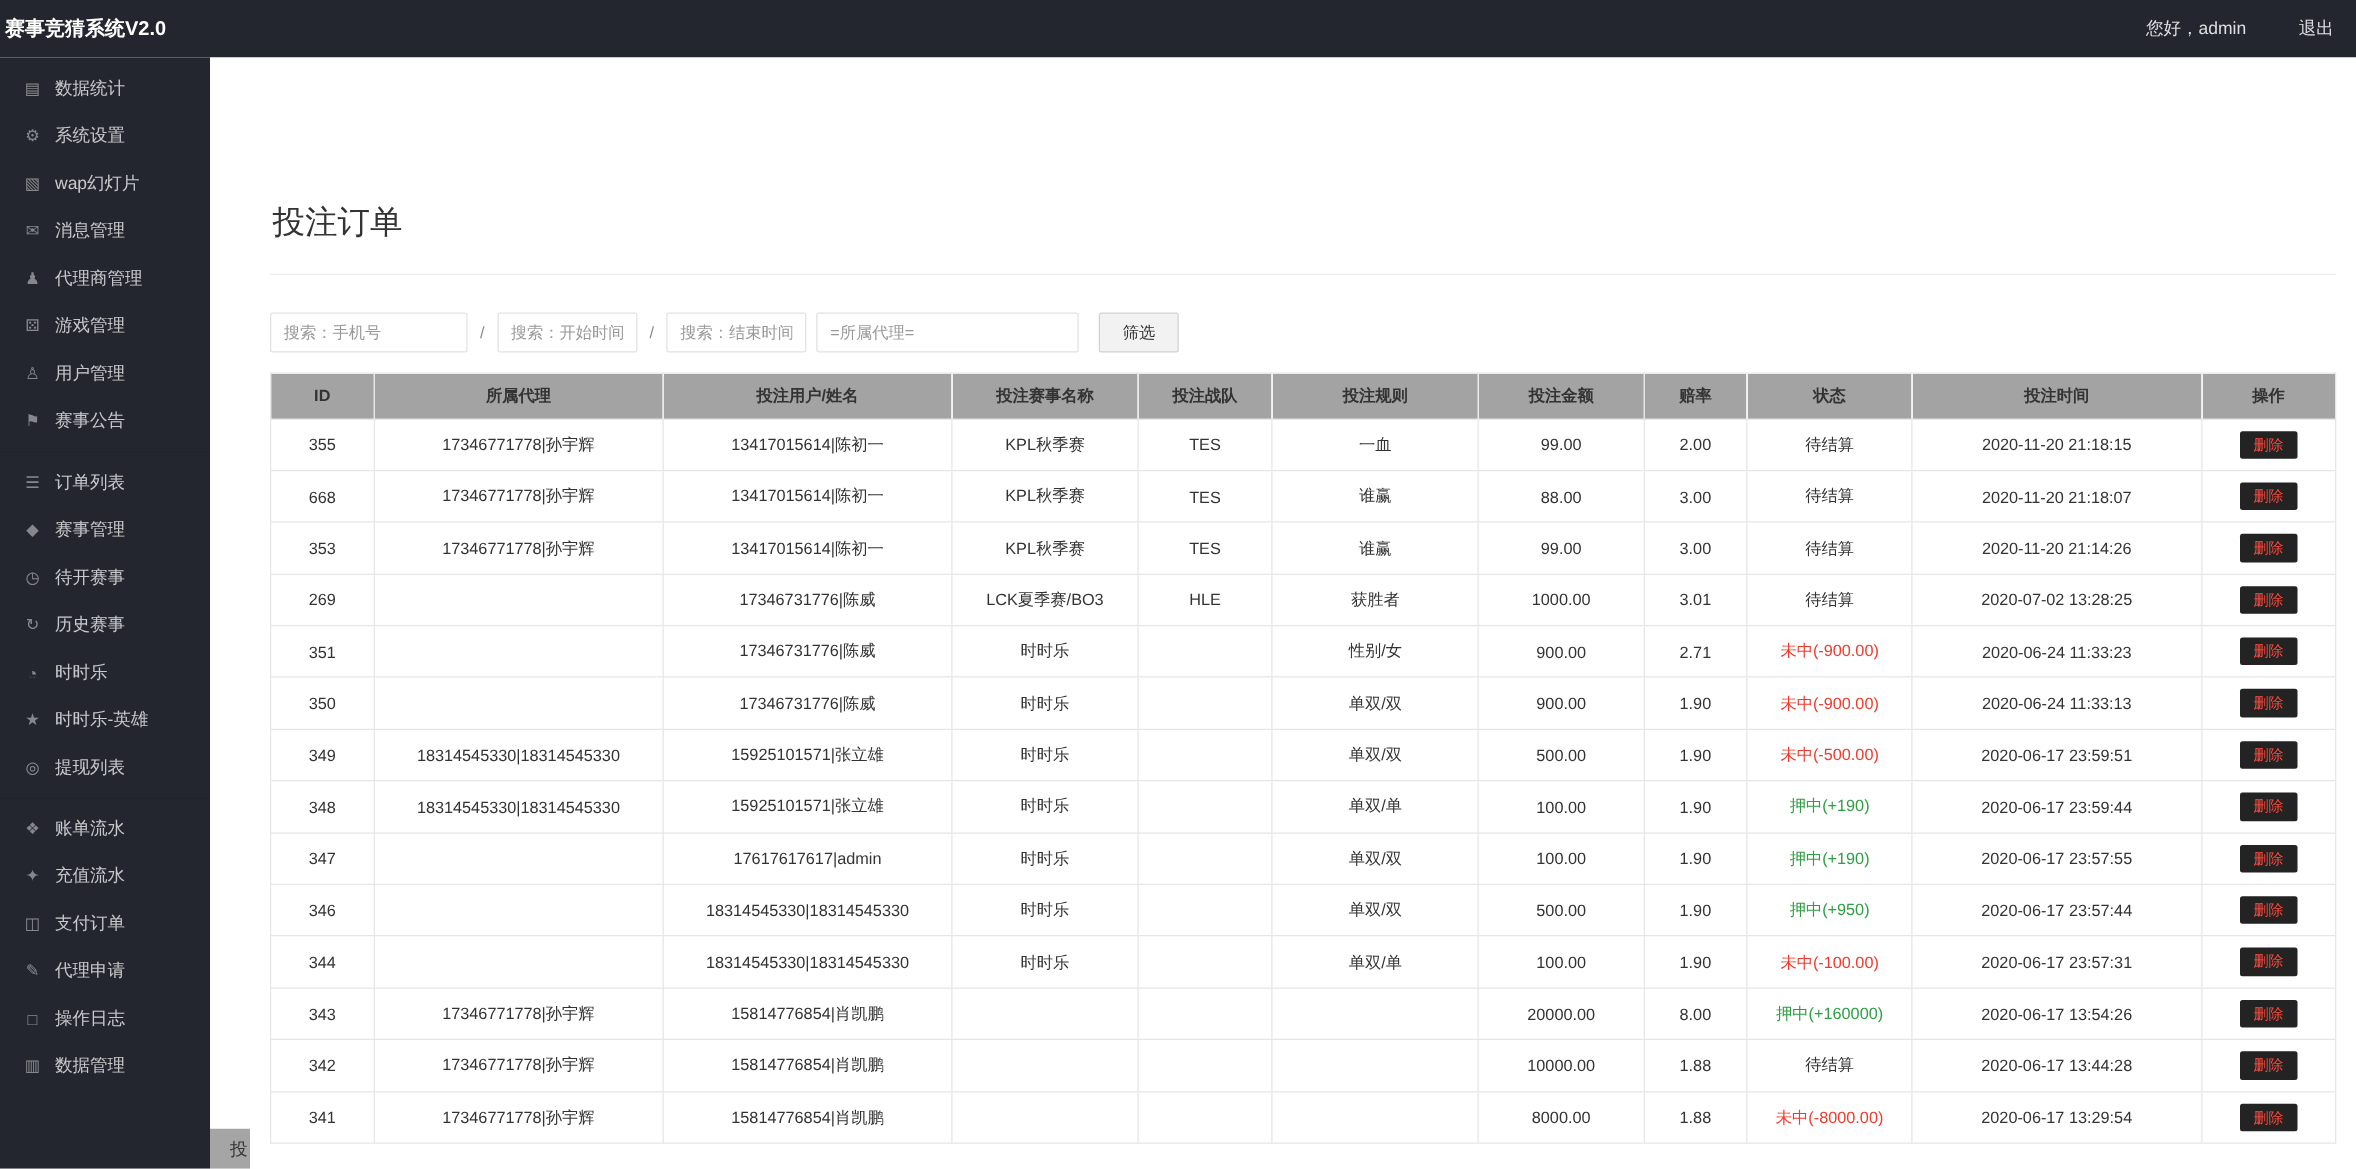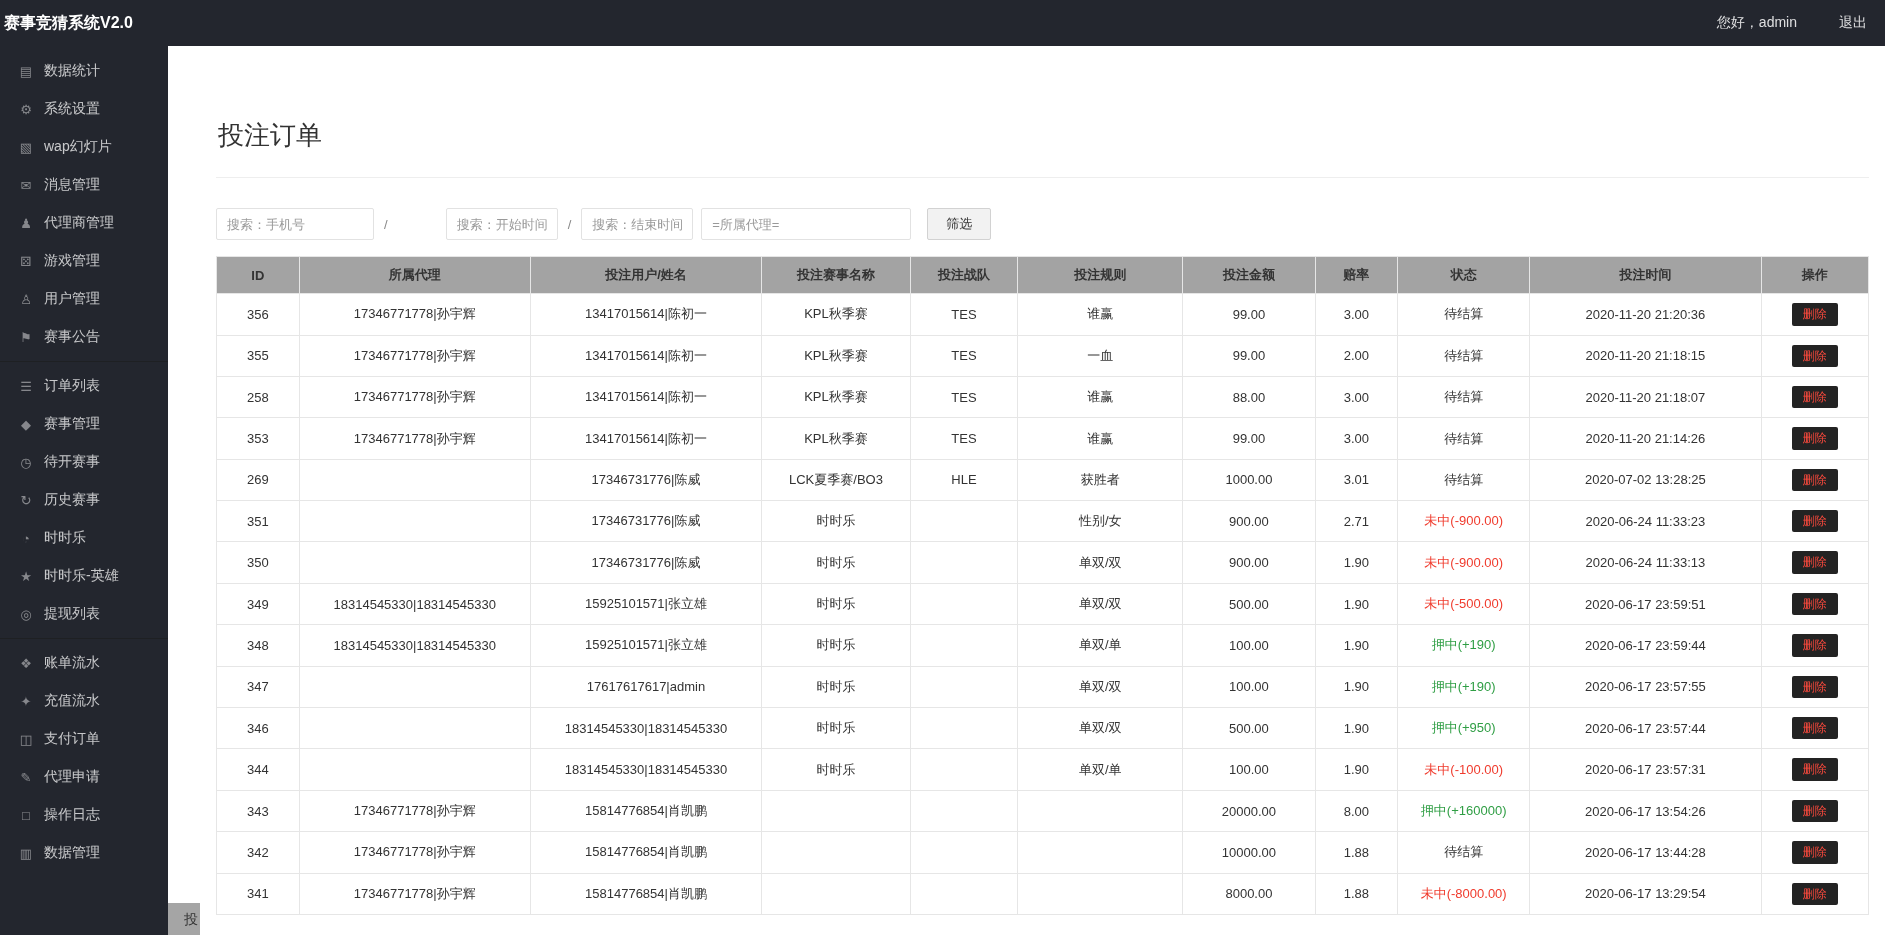--- a/index.html
+++ b/index.html
@@ -107,21 +107,21 @@
     border: 1px solid #e2e2e2;
     border-radius: 2px;
     padding: 15px 10px;
     font-size: 13px;
     color: #666;
     outline: none;
     font-family: inherit;
   }
   .filter-row input::placeholder { color: #999; }
   .input-phone { width: 158px; }
-  .input-start { width: 112px; margin-left: 48px; }
+  .input-start { width: 112px; }
   .input-end   { width: 112px; }
   .input-agent { width: 210px; }
   .sep { color: #888; padding: 0 2px; }
   .filter-btn {
     height: 32px;
     padding: 0 18px;
     margin-left: 8px;
     background: #f2f2f2;
     border: 1px solid #d2d2d2;
     border-radius: 2px;
@@ -308,47 +308,34 @@
               <th>投注规则</th>
               <th>投注金额</th>
               <th>赔率</th>
               <th>状态</th>
               <th>投注时间</th>
               <th>操作</th>
             </tr>
         </thead>
         <tbody id="orders-body">
             <tr>
-              <td>356</td>
-              <td>17346771778|孙宇辉</td>
-              <td>13417015614|陈初一</td>
-              <td>KPL秋季赛</td>
-              <td>TES</td>
-              <td>谁赢</td>
-              <td>99.00</td>
-              <td>3.00</td>
-              <td style="color: rgb(51, 51, 51);">待结算</td>
-              <td>2020-11-20 21:20:36</td>
-              <td><button class="delete-btn" style="background: rgb(35, 35, 35); color: rgb(255, 74, 61);">删除</button></td>
-            </tr>
-            <tr>
               <td>355</td>
               <td>17346771778|孙宇辉</td>
               <td>13417015614|陈初一</td>
               <td>KPL秋季赛</td>
               <td>TES</td>
               <td>一血</td>
               <td>99.00</td>
               <td>2.00</td>
               <td style="color: rgb(51, 51, 51);">待结算</td>
               <td>2020-11-20 21:18:15</td>
               <td><button class="delete-btn" style="background: rgb(35, 35, 35); color: rgb(255, 74, 61);">删除</button></td>
             </tr>
             <tr>
-              <td>258</td>
+              <td>668</td>
               <td>17346771778|孙宇辉</td>
               <td>13417015614|陈初一</td>
               <td>KPL秋季赛</td>
               <td>TES</td>
               <td>谁赢</td>
               <td>88.00</td>
               <td>3.00</td>
               <td style="color: rgb(51, 51, 51);">待结算</td>
               <td>2020-11-20 21:18:07</td>
               <td><button class="delete-btn" style="background: rgb(35, 35, 35); color: rgb(255, 74, 61);">删除</button></td>

